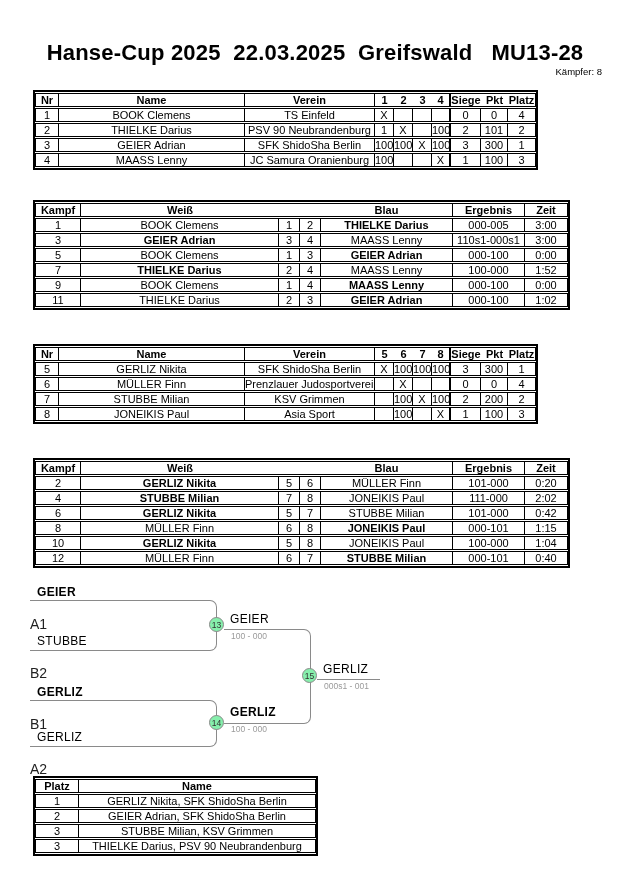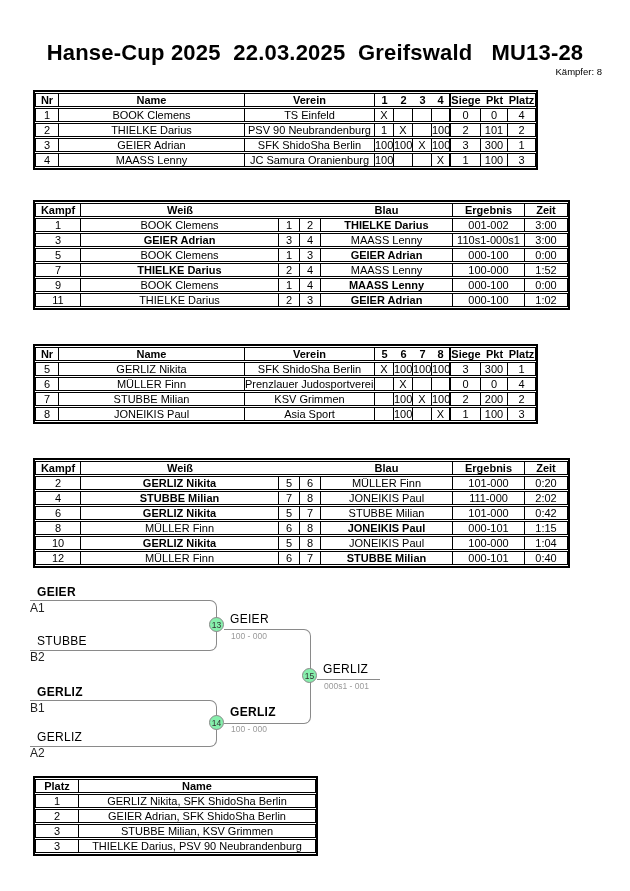--- a/index.html
+++ b/index.html
@@ -32,21 +32,21 @@
   .sheet-tbl .br2{border-right:2px solid #000;}
   .name-cell{text-align:left;padding:0 5px;}
   .b{font-weight:bold;}
 
   .bracket{position:absolute;left:0;top:0;width:560px;height:891px;pointer-events:none;}
   .bracket *{position:absolute;}
   .bk-box{border-top:1px solid #8a8a8a;border-right:1px solid #8a8a8a;border-bottom:1px solid #8a8a8a;
           border-radius:0 7px 7px 0;}
   .bk-line{border-top:1px solid #8a8a8a;}
   .bk-name{font-size:12px;line-height:12px;letter-spacing:.3px;}
-  .bk-code{font-size:12px;line-height:10px;color:#222;}
+  .bk-code{font-size:14px;line-height:10px;color:#222;margin-top:16px;}
   .bk-score{font-size:8.5px;line-height:9px;color:#9a9a9a;}
   .bk-circle{width:15px;height:15px;border:1px solid #8a8a8a;border-radius:50%;background:#86efac;
              font-size:8.5px;line-height:15px;text-align:center;color:#333;box-sizing:border-box;}
 </style>
 </head>
 <body>
 
 <div class="sheet">
 
   <div class="title">Hanse-Cup 2025  22.03.2025  Greifswald   MU13-28</div>
@@ -159,21 +159,21 @@
       </tr>
     </thead>
     <tbody>
 
         <tr>
           <td>1</td>
           <td class="name-cell">BOOK Clemens</td>
           <td>1</td>
           <td>2</td>
           <td class="name-cell b">THIELKE Darius</td>
-          <td>001-002</td>
+          <td>000-005</td>
           <td>3:00</td>
         </tr>
 
         <tr>
           <td>3</td>
           <td class="name-cell b">GEIER Adrian</td>
           <td>3</td>
           <td>4</td>
           <td class="name-cell">MAASS Lenny</td>
           <td>110s1-000s1</td>

